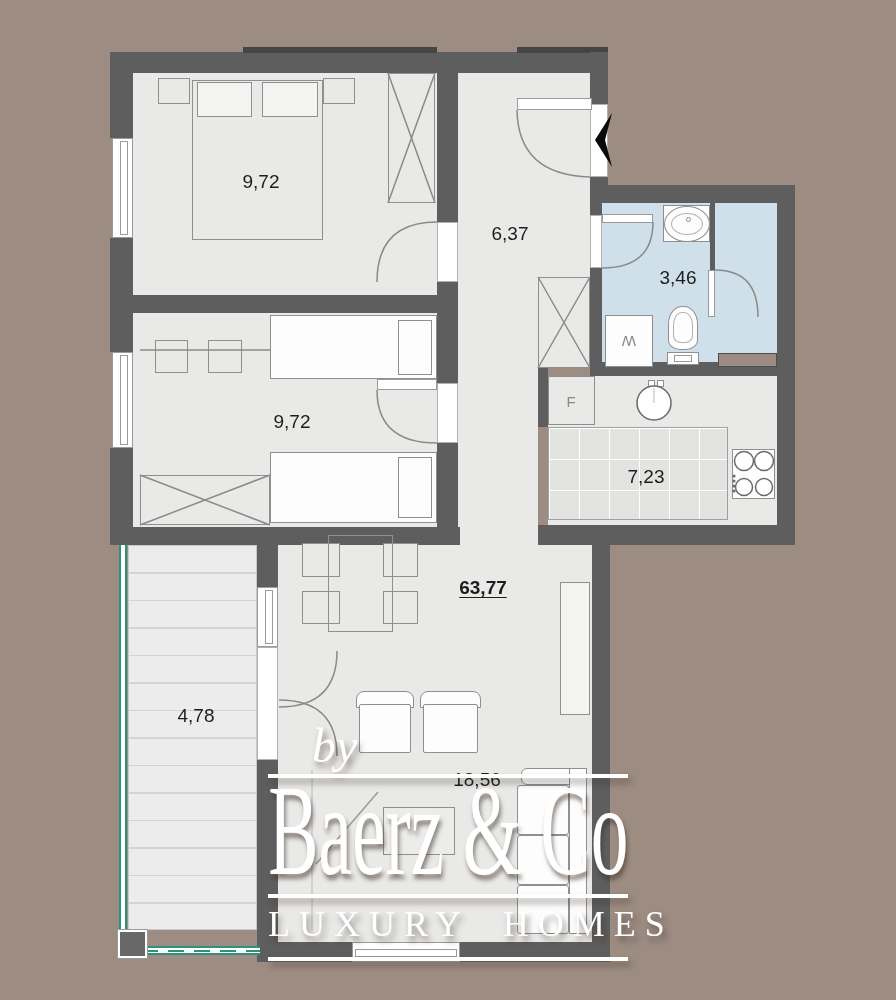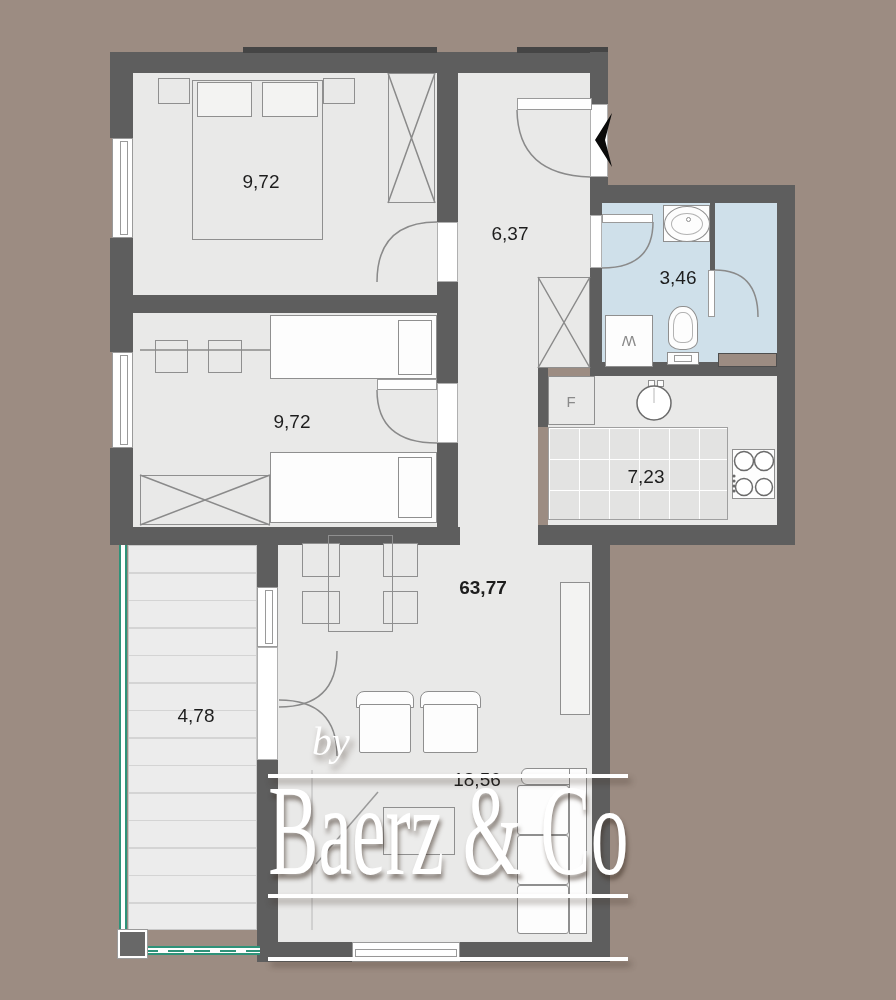--- a/index.html
+++ b/index.html
@@ -38,29 +38,29 @@
   .rail-v{position:absolute;background:#fff;border-left:2px solid var(--railing-green);
     border-right:2px solid var(--railing-green);z-index:5;}
   .rail-h{position:absolute;background:
     repeating-linear-gradient(90deg, var(--railing-green) 0 16px, #fff 16px 26px) center/100% 2px no-repeat,#fff;
     border-top:2px solid var(--railing-green);border-bottom:2px solid var(--railing-green);z-index:5;}
   .column{position:absolute;background:#686868;border:2px solid #fff;outline:1px solid #9a9a9a;z-index:5;}
   .niche{position:absolute;background:var(--background);border:1px solid #4e4e4e;z-index:5;}
   svg.overlay{position:absolute;left:0;top:0;z-index:6;pointer-events:none;}
   .lbl{position:absolute;transform:translate(-50%,-50%);font-size:19px;color:var(--label);
     white-space:nowrap;z-index:7;}
-  .lbl.total{font-weight:bold;text-underline-offset:3px;}
+  .lbl.total{font-weight:bold;text-decoration:underline;text-underline-offset:3px;}
   .lbl.appliance{font-size:15px;color:var(--appliance-label);}
   .lbl.flip{transform:translate(-50%,-50%) rotate(180deg);}
   .wm{position:absolute;z-index:8;color:var(--watermark);
     font-family:"Liberation Serif",serif;
     text-shadow:3px 5px 6px rgba(60,45,35,0.55);}
   .wm-line{position:absolute;z-index:8;background:var(--watermark);height:4px;
     box-shadow:3px 5px 6px rgba(60,45,35,0.45);}
-  .wm-by{font-style:italic;font-size:40px;line-height:1;}
+  .wm-by{font-style:italic;font-size:48px;line-height:1;}
   .wm-brand{width:620px;text-align:center;font-size:130px;line-height:1;white-space:nowrap;
     transform:scaleX(0.58);transform-origin:center;}
   .wm-tagline{width:360px;text-align:center;font-size:36px;line-height:1;letter-spacing:9px;
     word-spacing:16px;white-space:nowrap;}
 </style>
 </head>
 <body>
 
 <div id="stage">
 
@@ -223,15 +223,16 @@
   <div class="lbl total" style="left:483px;top:588px;">63,77</div>
   <div class="lbl" style="left:196px;top:716px;">4,78</div>
   <div class="lbl" style="left:477px;top:780px;text-align:right;">18,56</div>
   <div class="lbl appliance" style="left:571px;top:401px;">F</div>
   <div class="lbl appliance flip" style="left:629px;top:341px;">W</div>
 
   <div class="wm wm-by" style="left:312px;top:722px;">by</div>
   <div class="wm-line" style="left:268px;top:774px;width:360px;"></div>
   <div class="wm wm-brand" style="left:138px;top:765px;">Baerz &amp; Co</div>
   <div class="wm-line" style="left:268px;top:894px;width:360px;"></div>
+  <div class="wm wm-tagline" style="left:268px;top:906px;">LUXURY HOMES</div>
   <div class="wm-line" style="left:268px;top:957px;width:360px;"></div>
 
 </div>
 
 </body></html>

